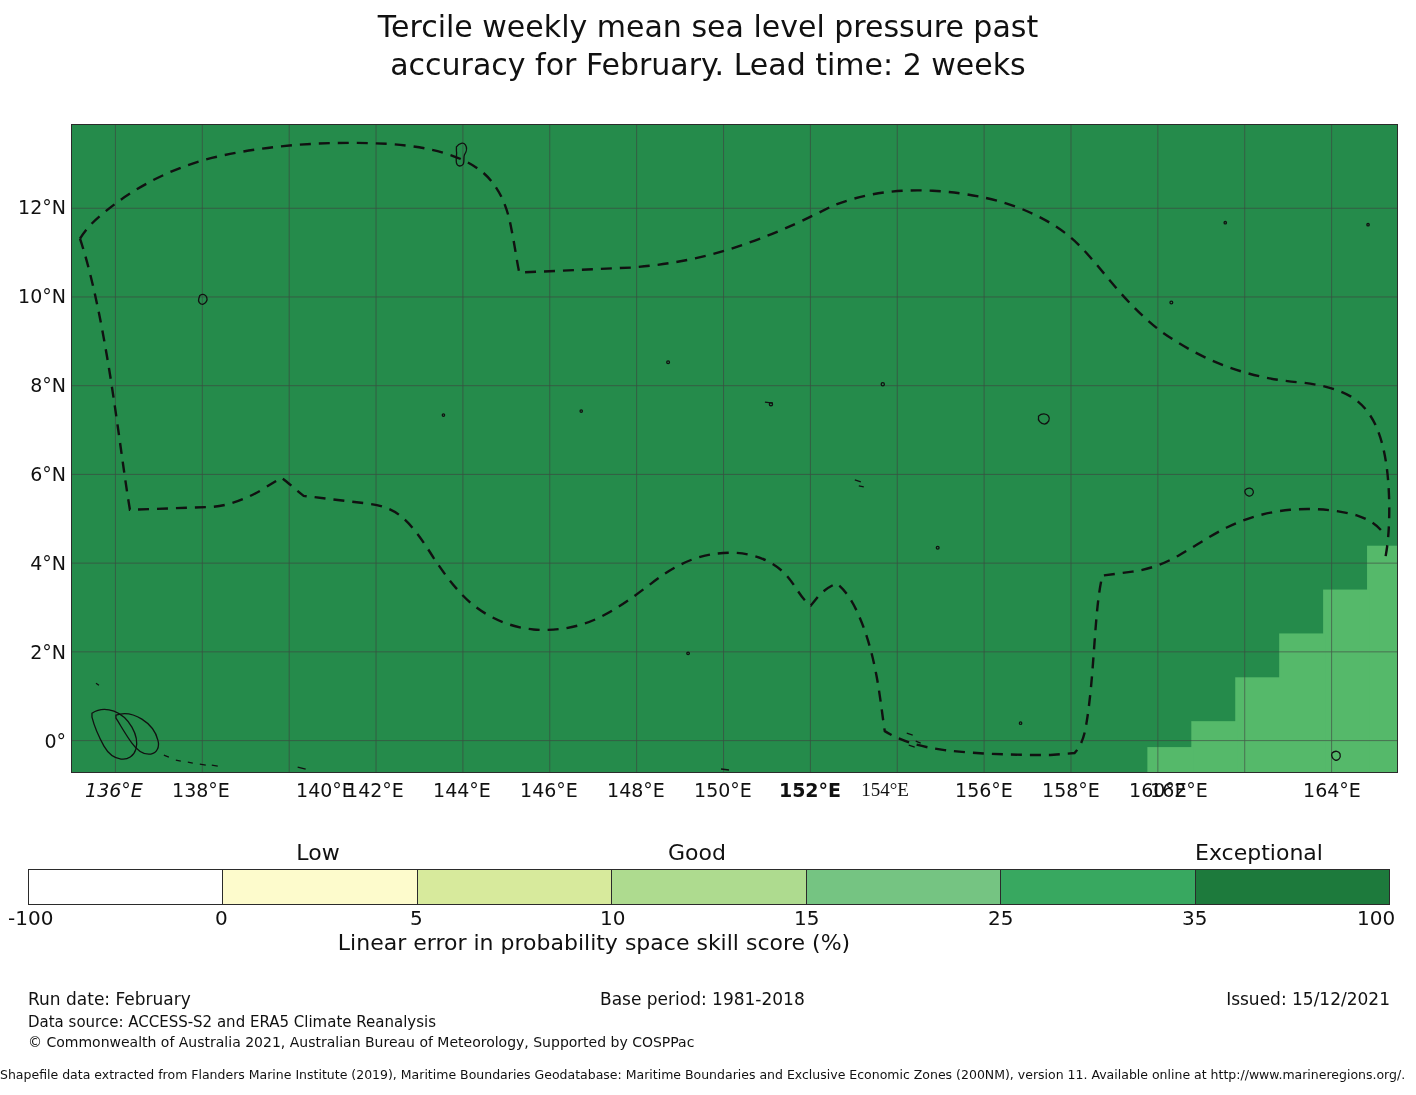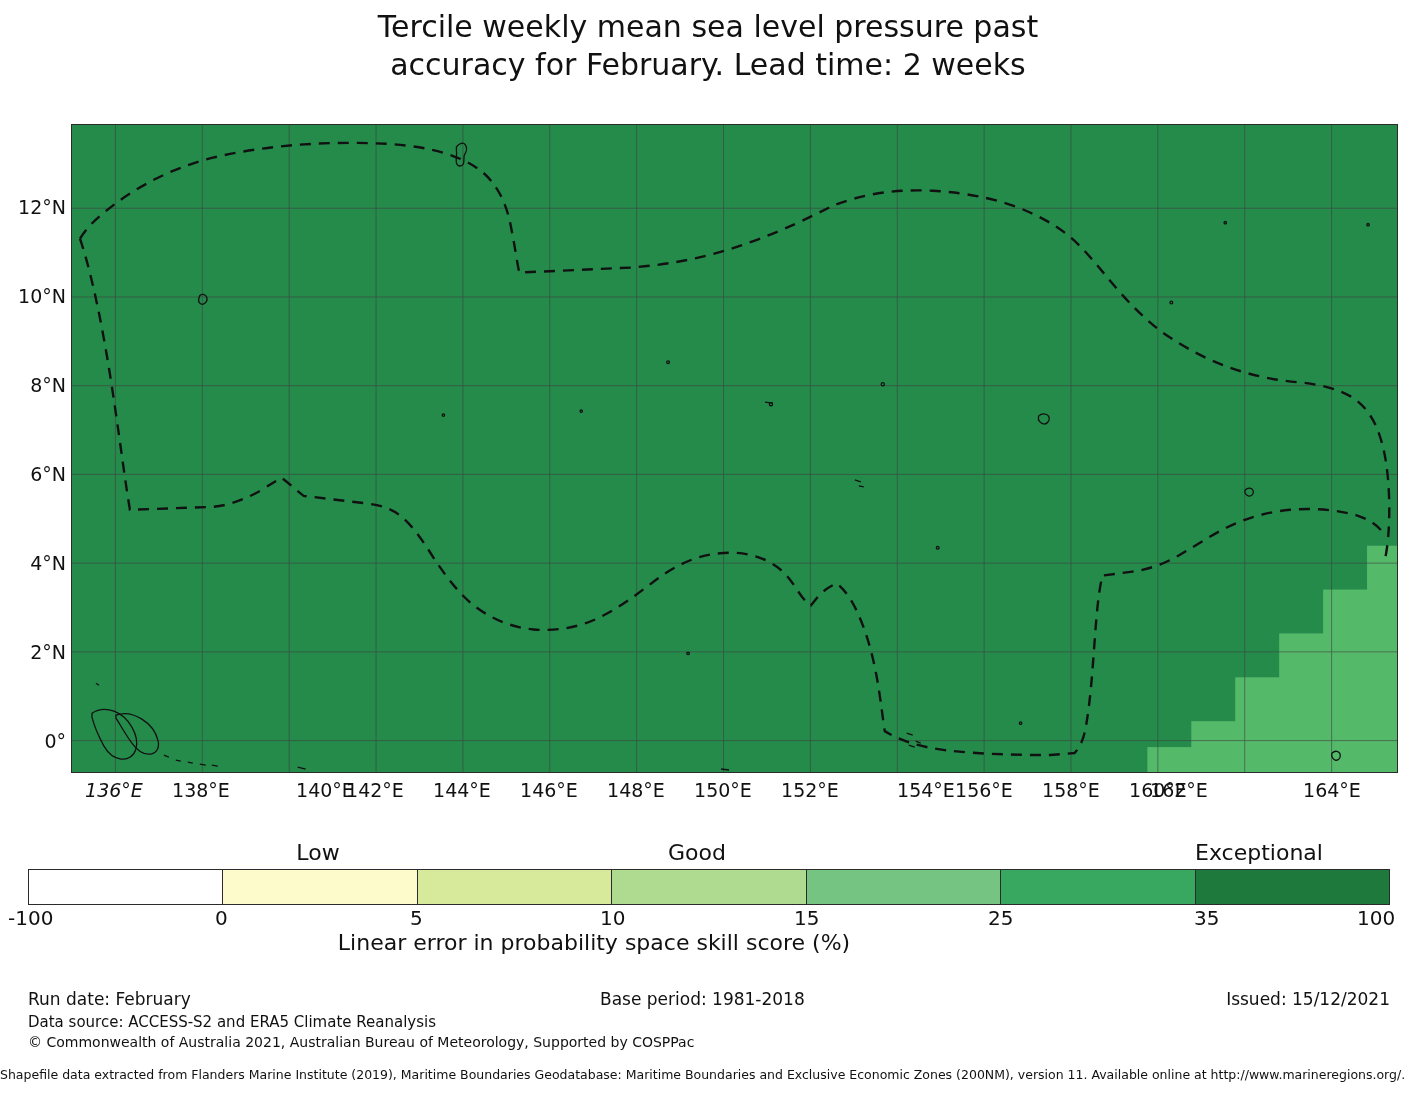--- a/index.html
+++ b/index.html
@@ -161,22 +161,22 @@
 
 <div class="xlab-holder">
   <div class="xlab" style="left:114px;font-style:italic;">136°E</div>
   <div class="xlab" style="left:201px;">138°E</div>
   <div class="xlab" style="left:288px;margin-left:37px;">140°E</div>
   <div class="xlab" style="left:375px;">142°E</div>
   <div class="xlab" style="left:462px;">144°E</div>
   <div class="xlab" style="left:549px;">146°E</div>
   <div class="xlab" style="left:636px;">148°E</div>
   <div class="xlab" style="left:723px;">150°E</div>
-  <div class="xlab" style="left:810px;">152°E</div>
-  <div class="xlab" style="left:926px;">154°E</div>
+  <div class="xlab" style="left:810px;font-weight:bold;">152°E</div>
+  <div class="xlab" style="left:885px;font-family:Liberation Serif, serif;">154°E</div>
   <div class="xlab" style="left:984px;">156°E</div>
   <div class="xlab" style="left:1071px;">158°E</div>
   <div class="xlab" style="left:1158px;">160°E</div>
   <div class="xlab" style="left:1179px;">162°E</div>
   <div class="xlab" style="left:1332px;">164°E</div>
 </div>
 
 <div class="cbar-cats">
   <div class="ccat" style="left:318px;">Low</div>
   <div class="ccat" style="left:697px;">Good</div>
@@ -195,21 +195,21 @@
   </div>
 </div>
 
 <div class="cbar-ticks">
   <div class="ctick" style="left:8px;">-100</div>
   <div class="ctick" style="left:215px;">0</div>
   <div class="ctick" style="left:410px;">5</div>
   <div class="ctick" style="left:600px;">10</div>
   <div class="ctick" style="left:794px;">15</div>
   <div class="ctick" style="left:988px;">25</div>
-  <div class="ctick" style="left:1182px;margin-left:12px;">35</div>
+  <div class="ctick" style="left:1182px;">35</div>
   <div class="ctick" style="left:1357px;">100</div>
 </div>
 
 <div class="cbar-axislabel">Linear error in probability space skill score (%)</div>
 
 <div class="foot-row">
   <div class="foot-left">Run date: February</div>
   <div class="foot-mid">Base period: 1981-2018</div>
   <div class="foot-right">Issued: 15/12/2021</div>
 </div>

